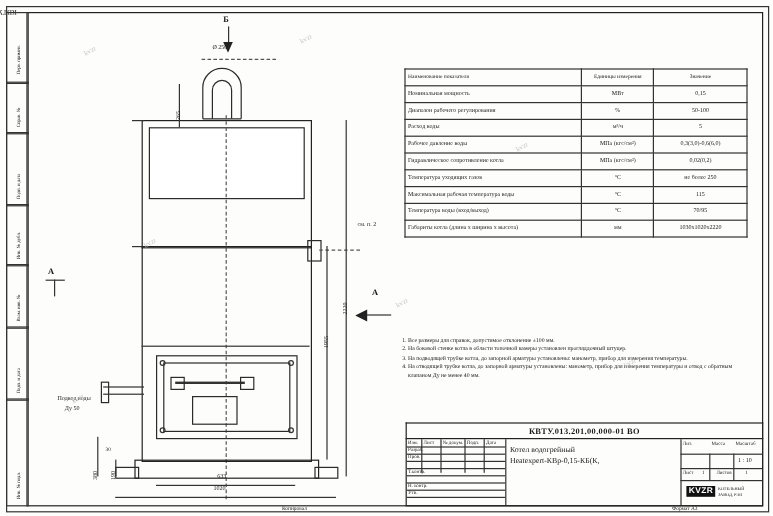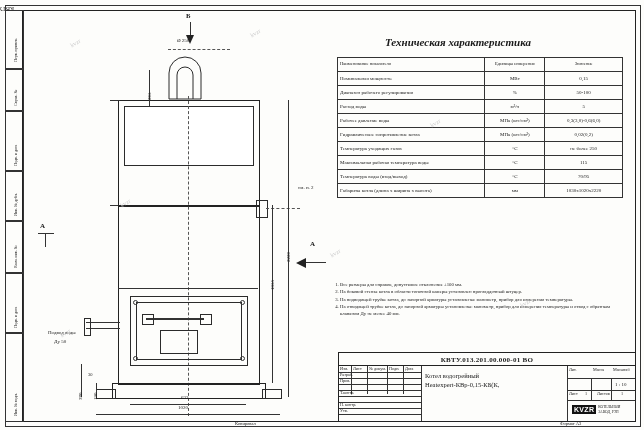--- a/index.html
+++ b/index.html
@@ -231,21 +231,20 @@
   <div class="dimtxt-v" style="left:93px;top:400px;">190</div>
   <div class="ln lnv" style="left:81px;top:364px;height:33px;"></div>
   <div class="dimtxt-v" style="left:78px;top:400px;">380</div>
   <div class="dimtxt" style="left:88px;top:372px;font-size:4.5px;">30</div>
 
   <div class="ln lnh" style="left:130px;top:404px;width:116px;"></div>
   <div class="dimtxt" style="left:181px;top:395px;">633</div>
   <div class="ln lnh" style="left:96px;top:414px;width:184px;"></div>
   <div class="dimtxt" style="left:178px;top:405px;">1020</div>
 
-  <div class="tech-title">Техническая характеристика</div>
   <table id="tech">
     <thead>
       <tr>
         <td class="c1">Наименование показателя</td>
         <td class="c2">Единицы измерения</td>
         <td class="c3">Значение</td>
       </tr>
     </thead>
     <tbody>
       <tr>

